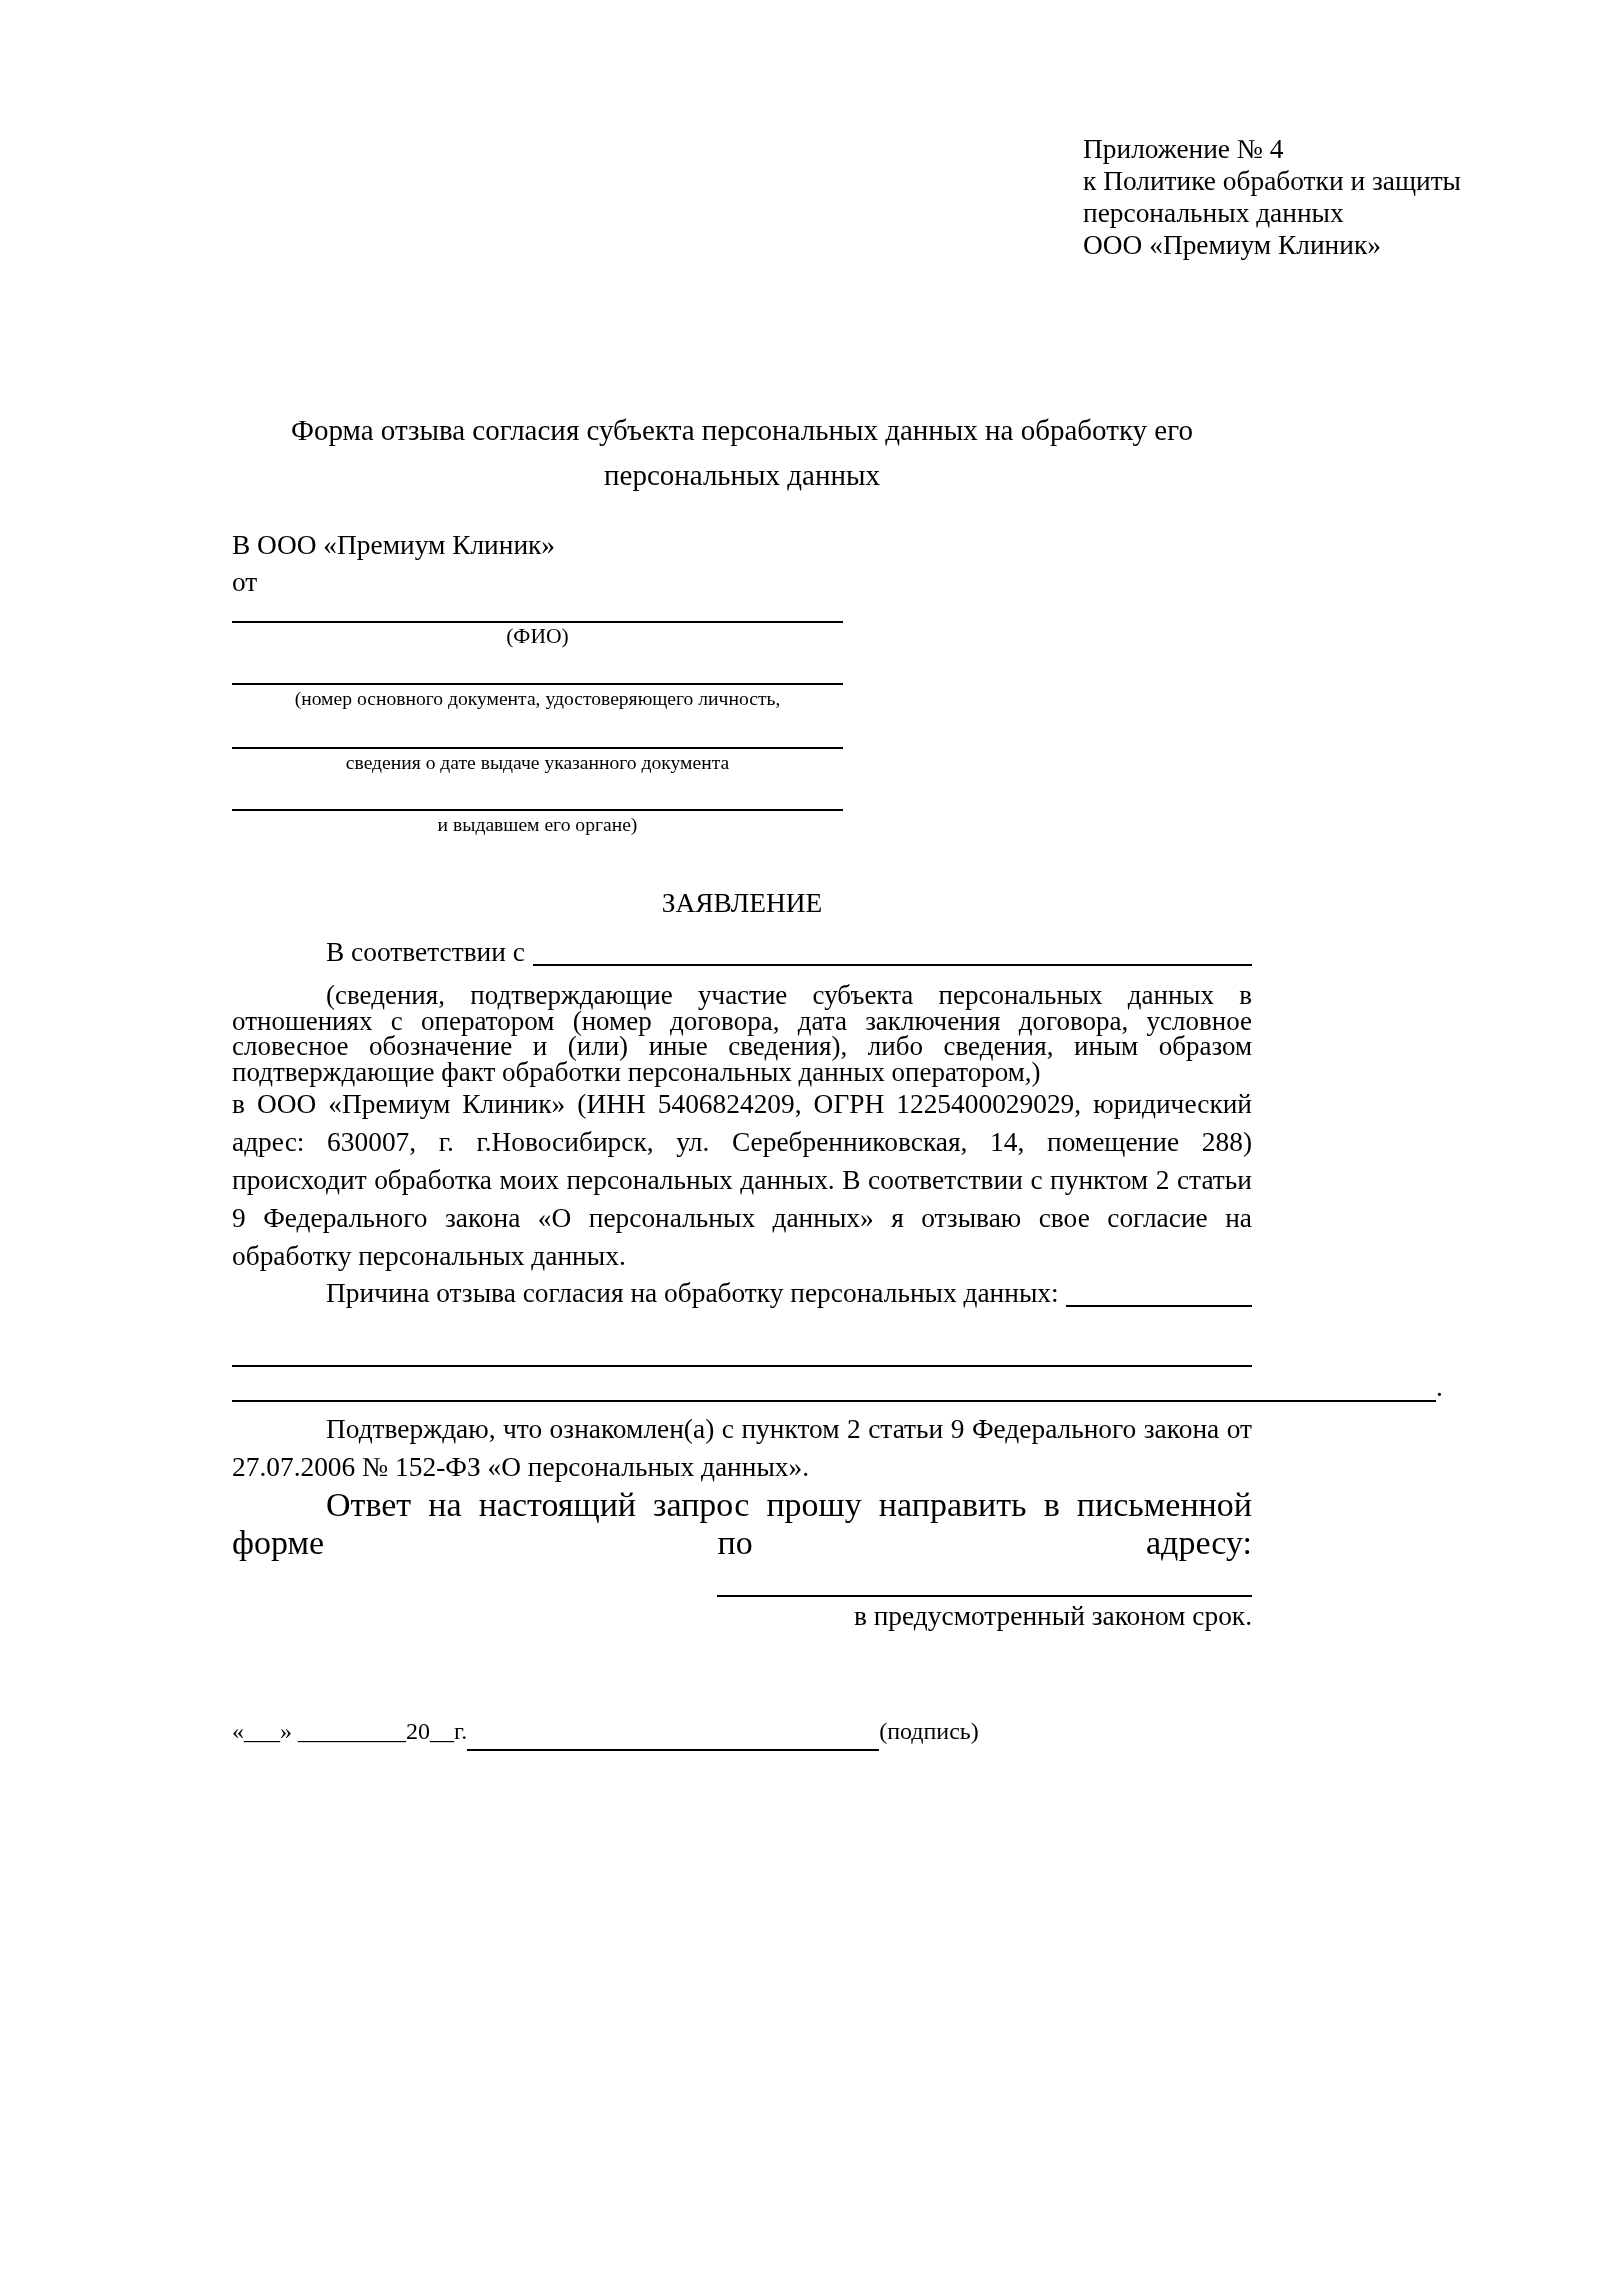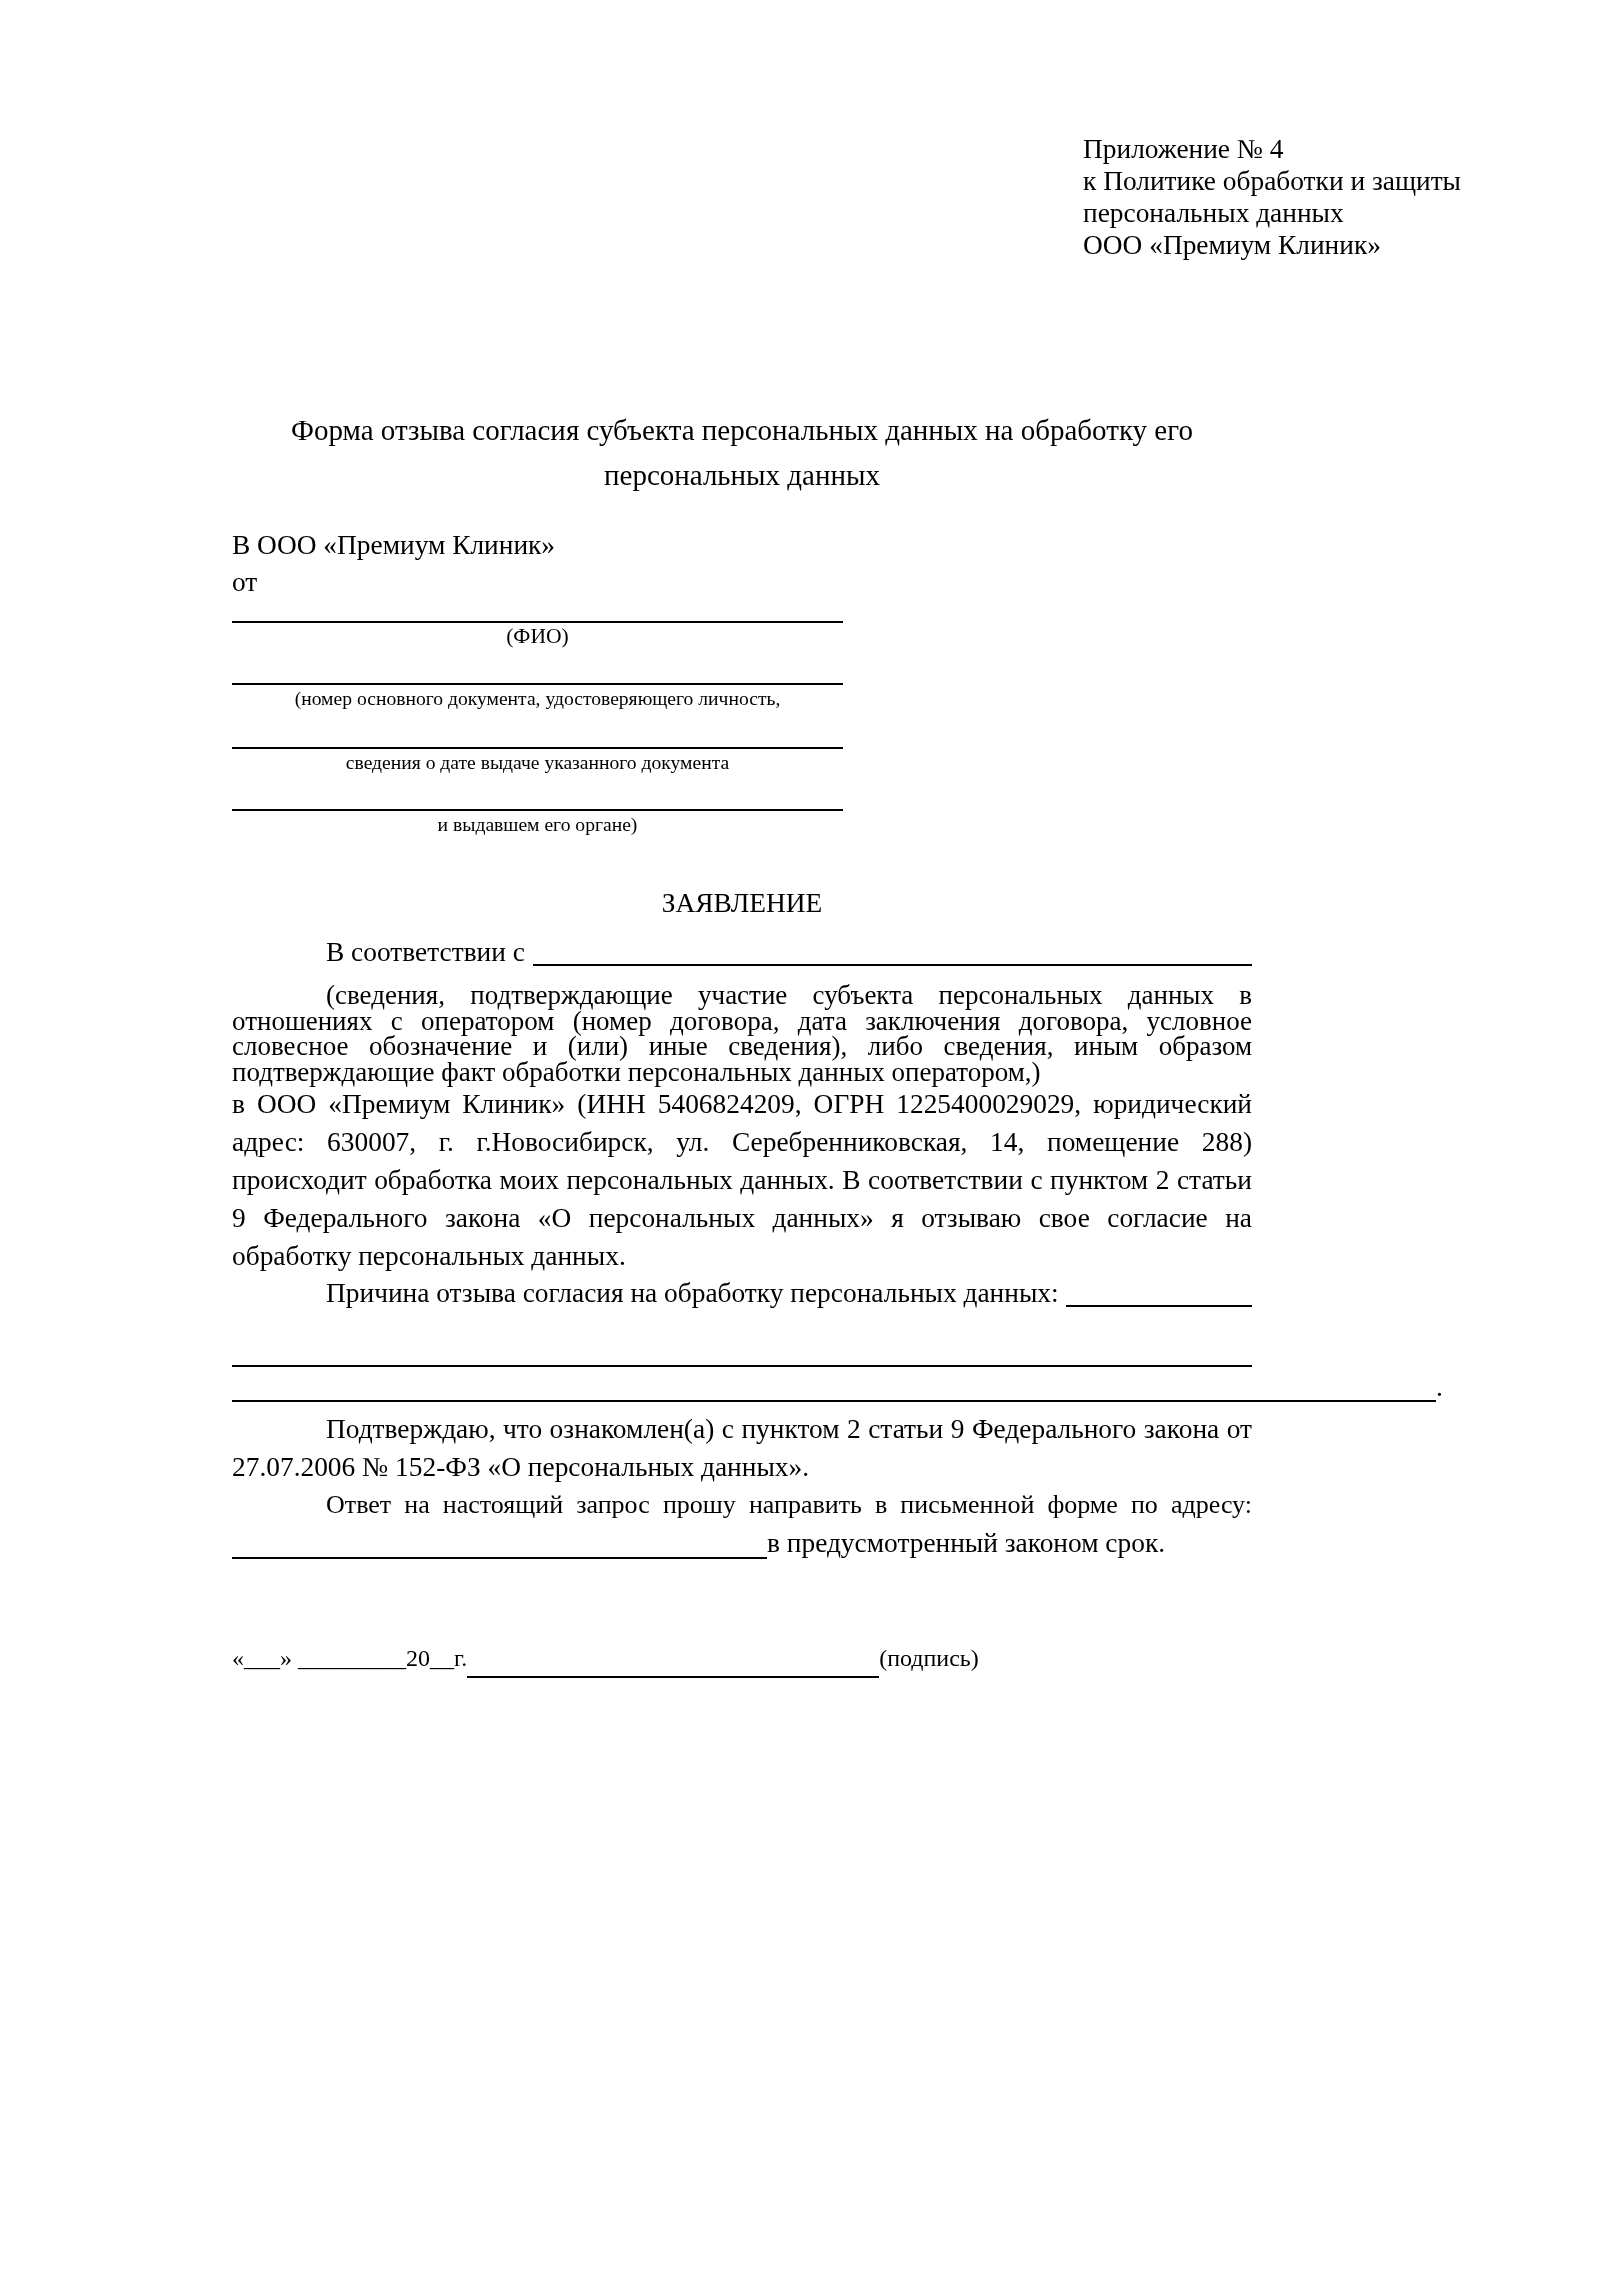--- a/index.html
+++ b/index.html
@@ -118,32 +118,33 @@
     height: 100%;
   }
   .confirm-para {
     margin-top: 7.8px;
     font-size: 27.4px;
     line-height: 38px;
     text-align: justify;
     text-indent: 94px;
   }
   .reply-prefix {
-    font-size: 26px;
+    font-size: 34px;
     line-height: 38px;
     text-indent: 94px;
     text-align: justify;
     text-align-last: justify;
     font-family: Liberation Serif, serif;
   }
   .reply-row {
     display: flex;
-    align-items: flex-start;
+    align-items: flex-end;
     font-size: 27.4px;
     line-height: 39px;
+    flex-direction: column;
   }
   .reply-row .blank-part {
     flex: 0 0 auto;
     width: 535px;
     border-bottom: 2px solid #000;
     height: 33px;
   }
   
   .signing-row {
     margin-top: 76px;

